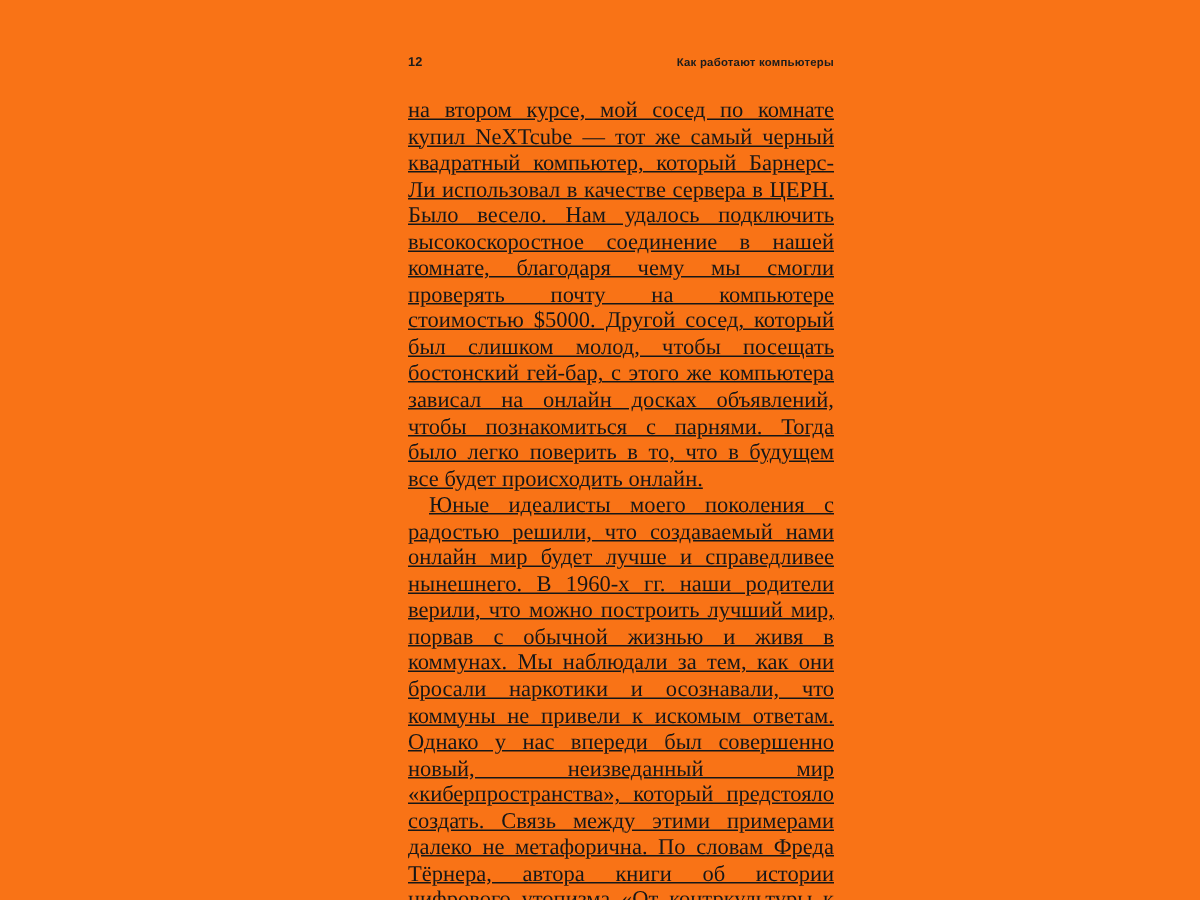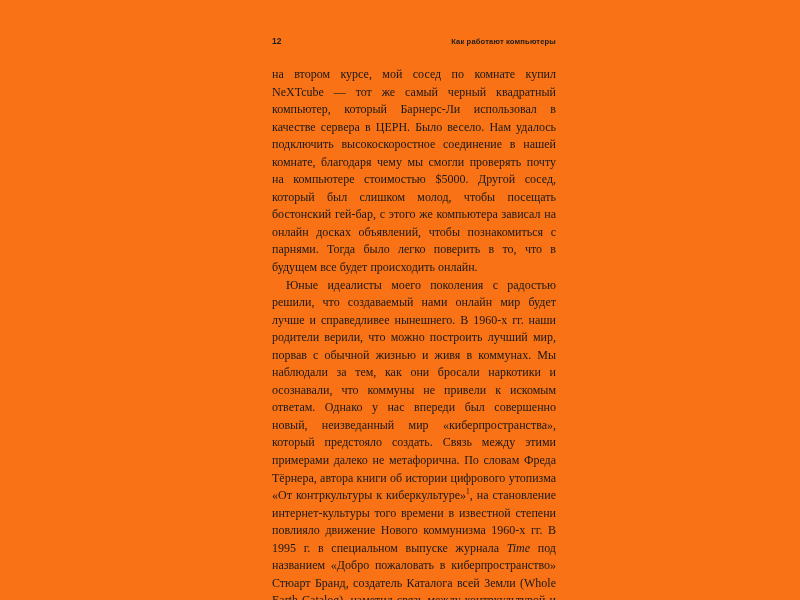--- a/index.html
+++ b/index.html
@@ -50,27 +50,28 @@
   
   .textblock {
     position: absolute;
     left: 272px;
     top: 66px;
     width: 284px;
   }
 
   .para {
     margin: 0;
-    font-size: 12px;
+    font-size: 15px;
     line-height: 17.55px;
     text-align: justify;
     text-align-last: left;
     color: #161616;
     hyphens: manual;
     word-spacing: 0.1px;
+    text-decoration: underline;
     -webkit-font-smoothing: antialiased;
   }
   .para + .para {
     text-indent: 14px;
   }
 
   .it {
     font-style: italic;
   }
 

